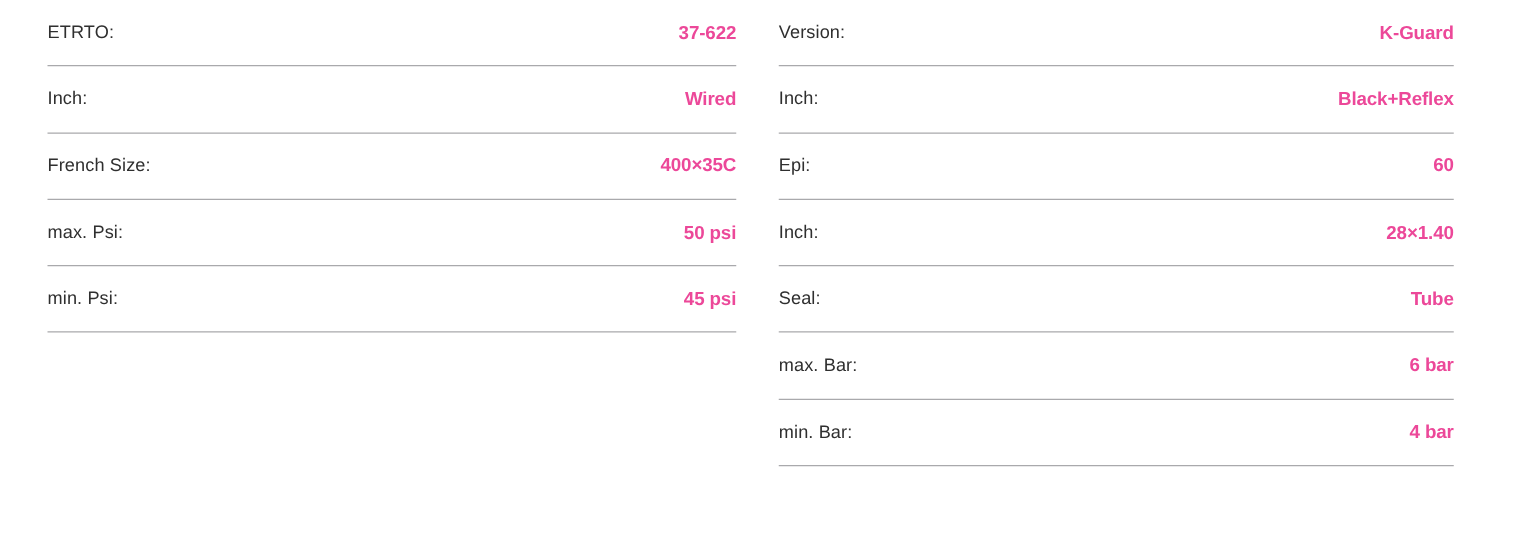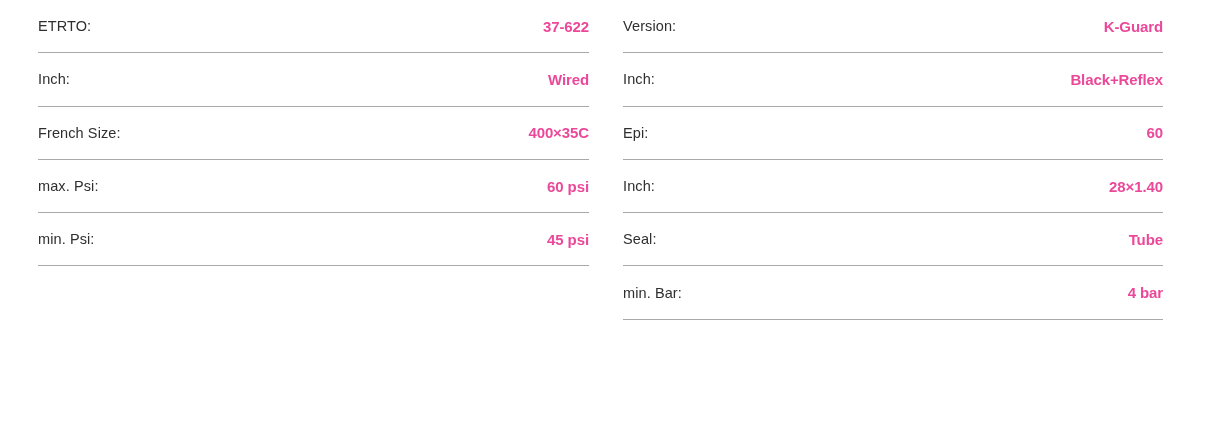--- a/index.html
+++ b/index.html
@@ -95,21 +95,21 @@
 
     <div class="spec-row">
       <span class="spec-label">French Size:</span>
       <span class="spec-value">400×35C</span>
     </div>
 
 
 
     <div class="spec-row">
       <span class="spec-label">max. Psi:</span>
-      <span class="spec-value">60 psi</span>
+      <span class="spec-value">50 psi</span>
     </div>
 
     <div class="spec-row">
       <span class="spec-label">min. Psi:</span>
       <span class="spec-value">45 psi</span>
     </div>
 
     <div class="spec-spacer"></div>
   </div>
 
@@ -133,20 +133,24 @@
     <div class="spec-row">
       <span class="spec-label">Inch:</span>
       <span class="spec-value">28×1.40</span>
     </div>
 
     <div class="spec-row">
       <span class="spec-label">Seal:</span>
       <span class="spec-value">Tube</span>
     </div>
 
+    <div class="spec-row">
+      <span class="spec-label">max. Bar:</span>
+      <span class="spec-value">6 bar</span>
+    </div>
 
     <div class="spec-row">
       <span class="spec-label">min. Bar:</span>
       <span class="spec-value">4 bar</span>
     </div>
 
     <div class="spec-spacer"></div>
   </div>
 
 </div>

